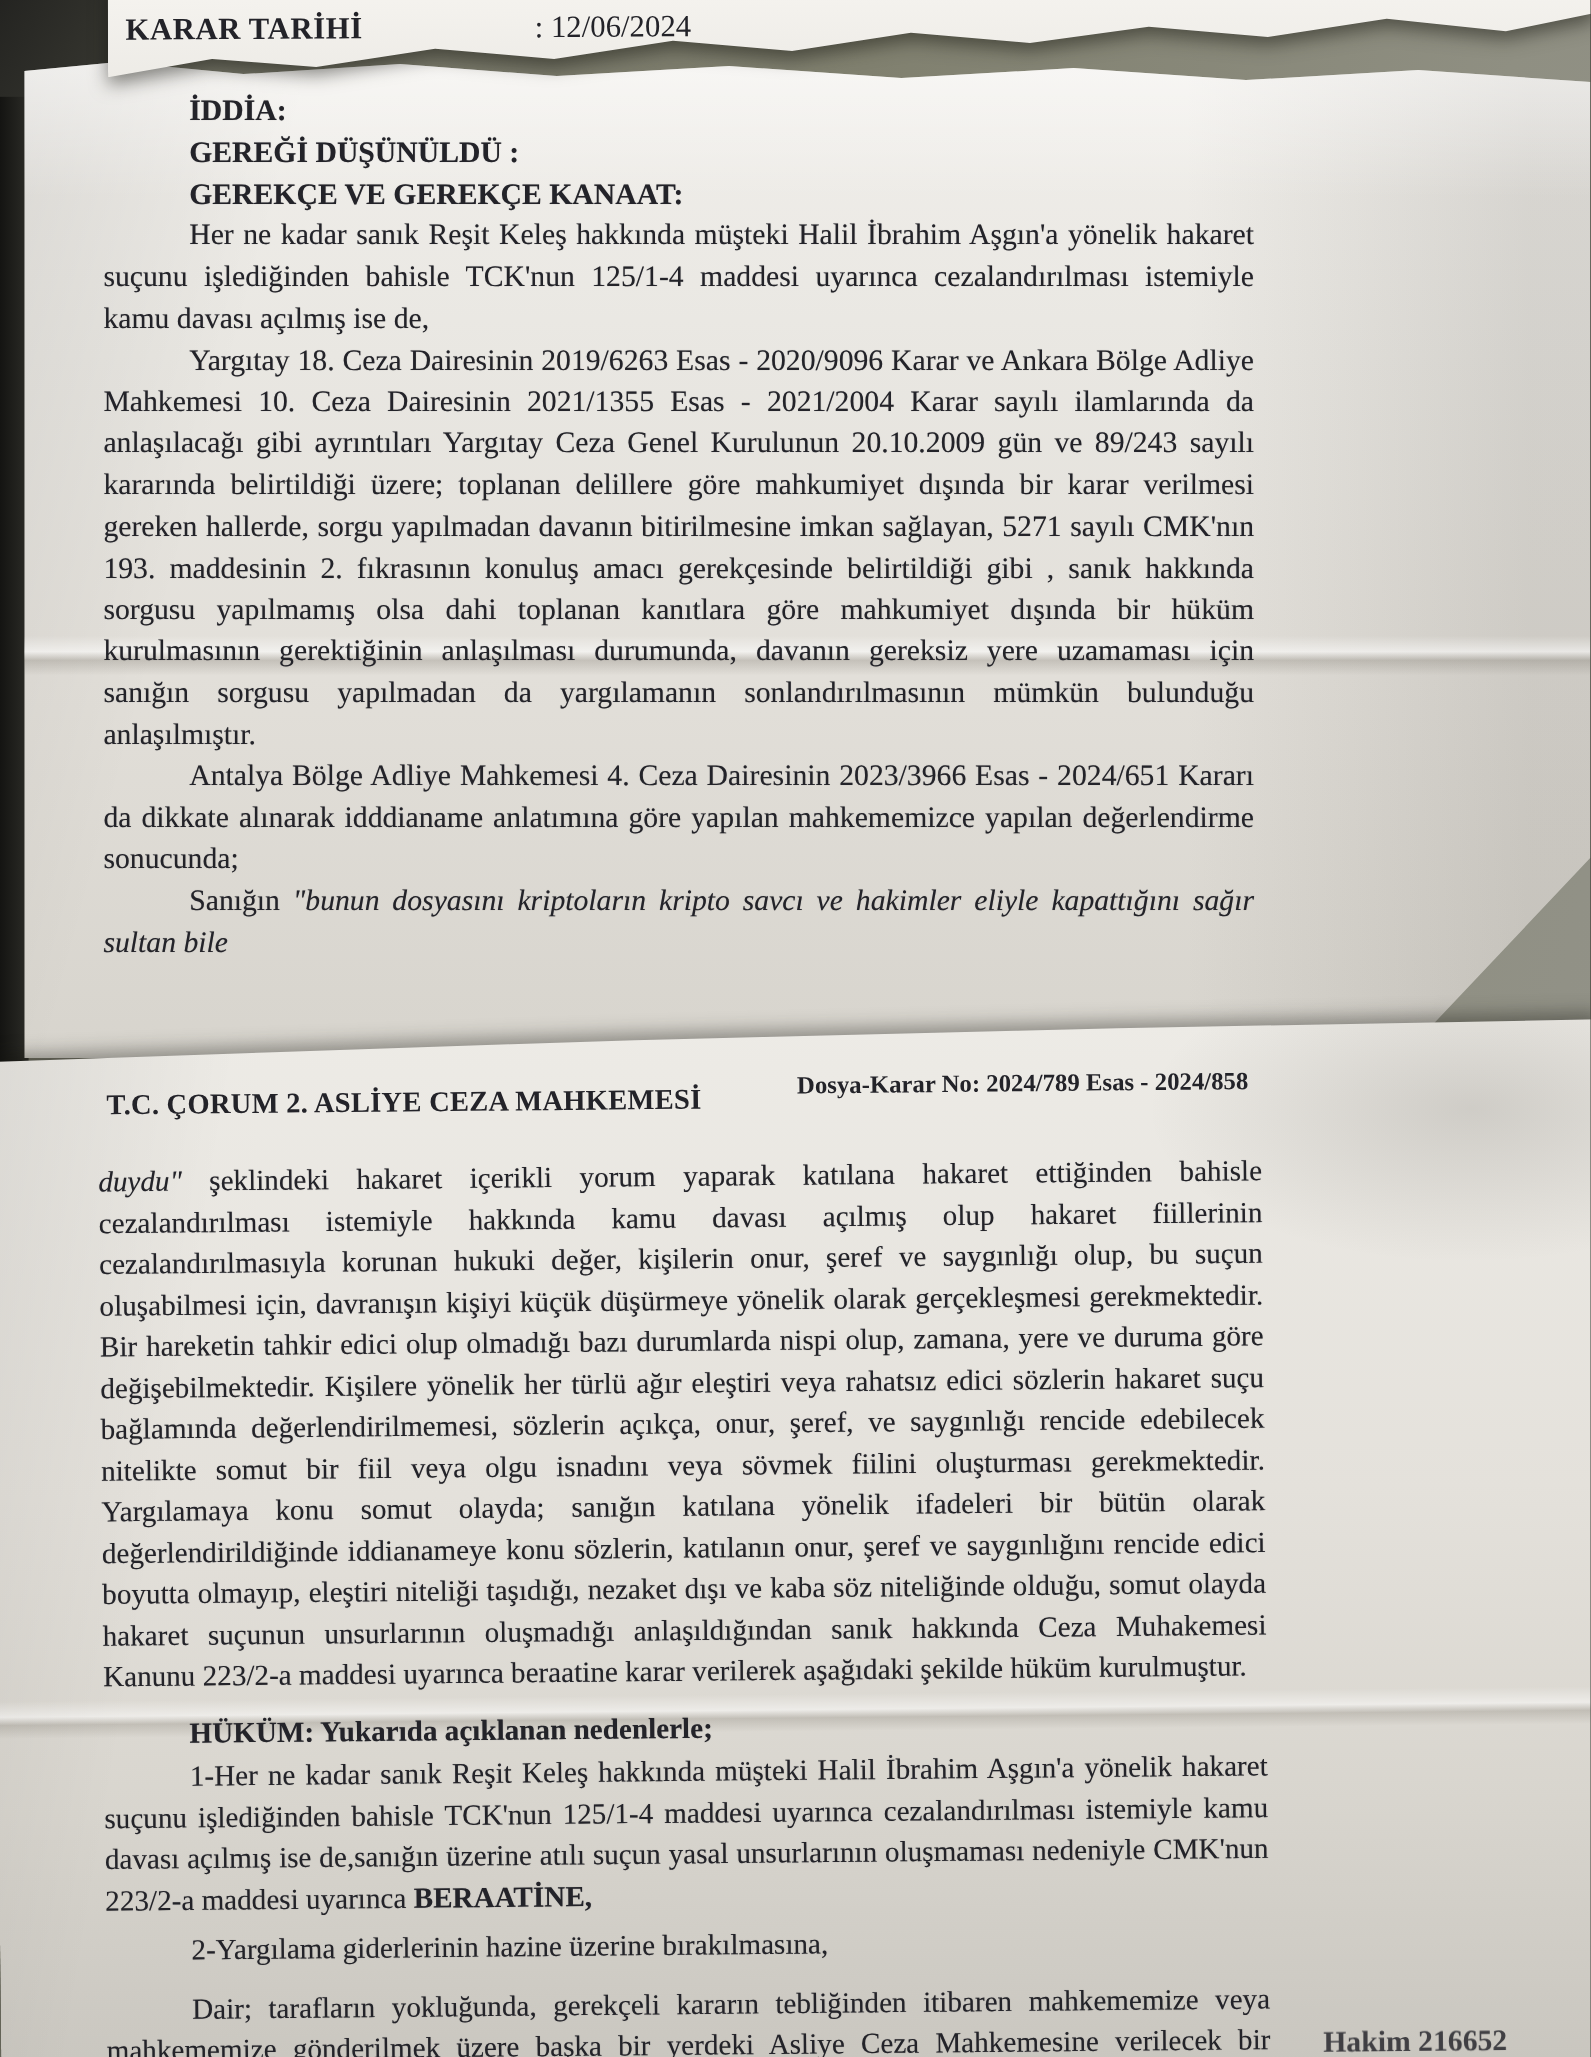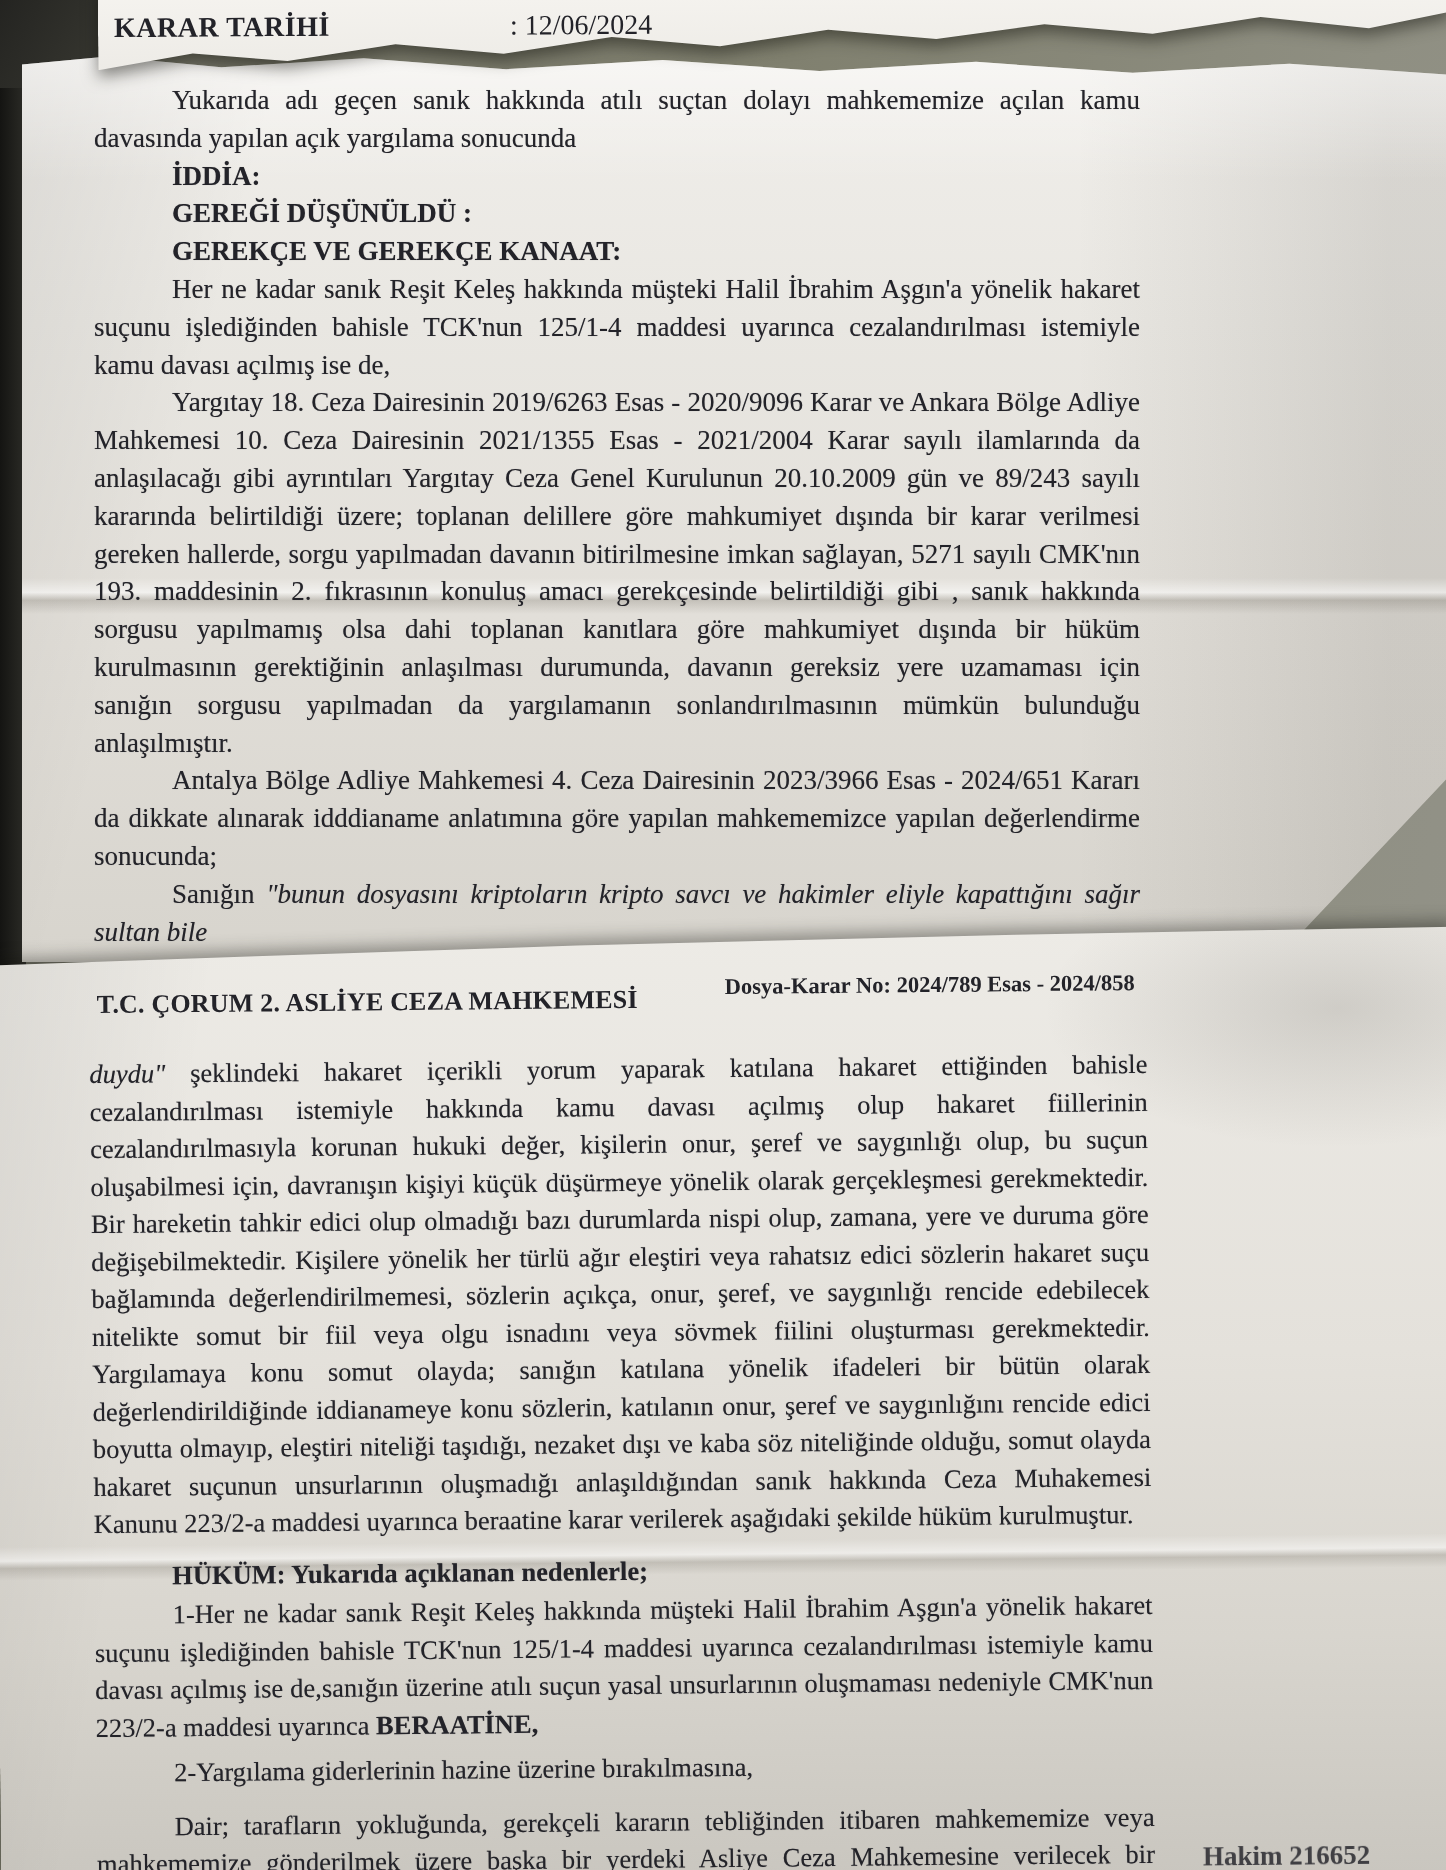--- a/index.html
+++ b/index.html
@@ -18,21 +18,21 @@
     background:linear-gradient(120deg,#242421,#3a3a33);z-index:0;}
 
   .wrapA{position:absolute;left:0;top:0;z-index:3;filter:drop-shadow(0 7px 8px rgba(18,18,12,.5));}
   .sheetA{
     position:absolute;left:98px;top:-22px;width:1352px;height:100px;
     background:linear-gradient(to bottom,#f6f4f0,#eceae5);
     transform:rotate(-0.35deg);
     clip-path:polygon(0 0,100% 0,100% 38%,94% 54%,86% 42%,78% 58%,70% 48%,62% 62%,54% 52%,46% 68%,38% 58%,30% 74%,22% 64%,14% 80%,7% 72%,0 88%);
   }
   .karar-label{position:absolute;left:16px;top:30px;font-weight:bold;font-size:28px;letter-spacing:.5px;white-space:nowrap;}
-  .karar-value{position:absolute;left:388px;top:30px;font-size:28px;white-space:nowrap;margin-left:24px;}
+  .karar-value{position:absolute;left:388px;top:30px;font-size:28px;white-space:nowrap;}
 
   .wrapB{position:absolute;left:0;top:0;z-index:1;}
   .sheetB{
     position:absolute;left:22px;top:50px;width:1424px;height:912px;
     background:
       linear-gradient(105deg,rgba(0,0,0,.08),rgba(0,0,0,0) 16%),
       linear-gradient(to right,rgba(0,0,0,0) 74%,rgba(55,52,45,.12) 96%),
       linear-gradient(to bottom,#f1efeb 0%,#e9e7e2 30%,#e2dfd9 62%,#d7d4cd 100%);
     clip-path:polygon(0 1.6%,6% .7%,14% 1.9%,24% .9%,34% 2.1%,45% 1.1%,56% 2.3%,67% 1.3%,78% 2.5%,89% 1.5%,100% 2.7%,100% 80%,88.5% 99%,72% 100%,0 100%);
   }
@@ -78,21 +78,20 @@
 <div class="photo">
 
   <div class="dark-left"></div>
   <div class="dark-topleft"></div>
 
   <div class="wrapB">
     <div class="sheetB">
       <div class="sheenB"></div>
       <div class="creaseB"></div>
       <div class="textblock tb1">
-          <p class="para indent"><span>Yukarıda adı geçen sanık hakkında atılı suçtan dolayı mahkememize açılan kamu davasında yapılan açık yargılama sonucunda</span></p>
           <p class="para indent"><span class="b">İDDİA:</span></p>
           <p class="para indent"><span class="b">GEREĞİ DÜŞÜNÜLDÜ :</span></p>
           <p class="para indent"><span class="b">GEREKÇE VE GEREKÇE KANAAT:</span></p>
           <p class="para indent"><span>Her ne kadar sanık Reşit Keleş hakkında müşteki Halil İbrahim Aşgın'a yönelik hakaret suçunu işlediğinden bahisle TCK'nun 125/1-4 maddesi uyarınca cezalandırılması istemiyle kamu davası açılmış ise de,</span></p>
           <p class="para indent"><span>Yargıtay 18. Ceza Dairesinin 2019/6263 Esas - 2020/9096 Karar ve Ankara Bölge Adliye Mahkemesi 10. Ceza Dairesinin 2021/1355 Esas - 2021/2004 Karar sayılı ilamlarında da anlaşılacağı gibi ayrıntıları Yargıtay Ceza Genel Kurulunun 20.10.2009 gün ve 89/243 sayılı kararında belirtildiği üzere; toplanan delillere göre mahkumiyet dışında bir karar verilmesi gereken hallerde, sorgu yapılmadan davanın bitirilmesine imkan sağlayan, 5271 sayılı CMK'nın 193. maddesinin 2. fıkrasının konuluş amacı gerekçesinde belirtildiği gibi , sanık hakkında sorgusu yapılmamış olsa dahi toplanan kanıtlara göre mahkumiyet dışında bir hüküm kurulmasının gerektiğinin anlaşılması durumunda, davanın gereksiz yere uzamaması için sanığın sorgusu yapılmadan da yargılamanın sonlandırılmasının mümkün bulunduğu anlaşılmıştır.</span></p>
           <p class="para indent"><span>Antalya Bölge Adliye Mahkemesi 4. Ceza Dairesinin 2023/3966 Esas - 2024/651 Kararı da dikkate alınarak idddianame anlatımına göre yapılan mahkememizce yapılan değerlendirme sonucunda;</span></p>
           <p class="para indent"><span>Sanığın </span><span class="i">"bunun dosyasını kriptoların kripto savcı ve hakimler eliyle kapattığını sağır sultan bile</span></p>
         </div>
     </div>
   </div>

